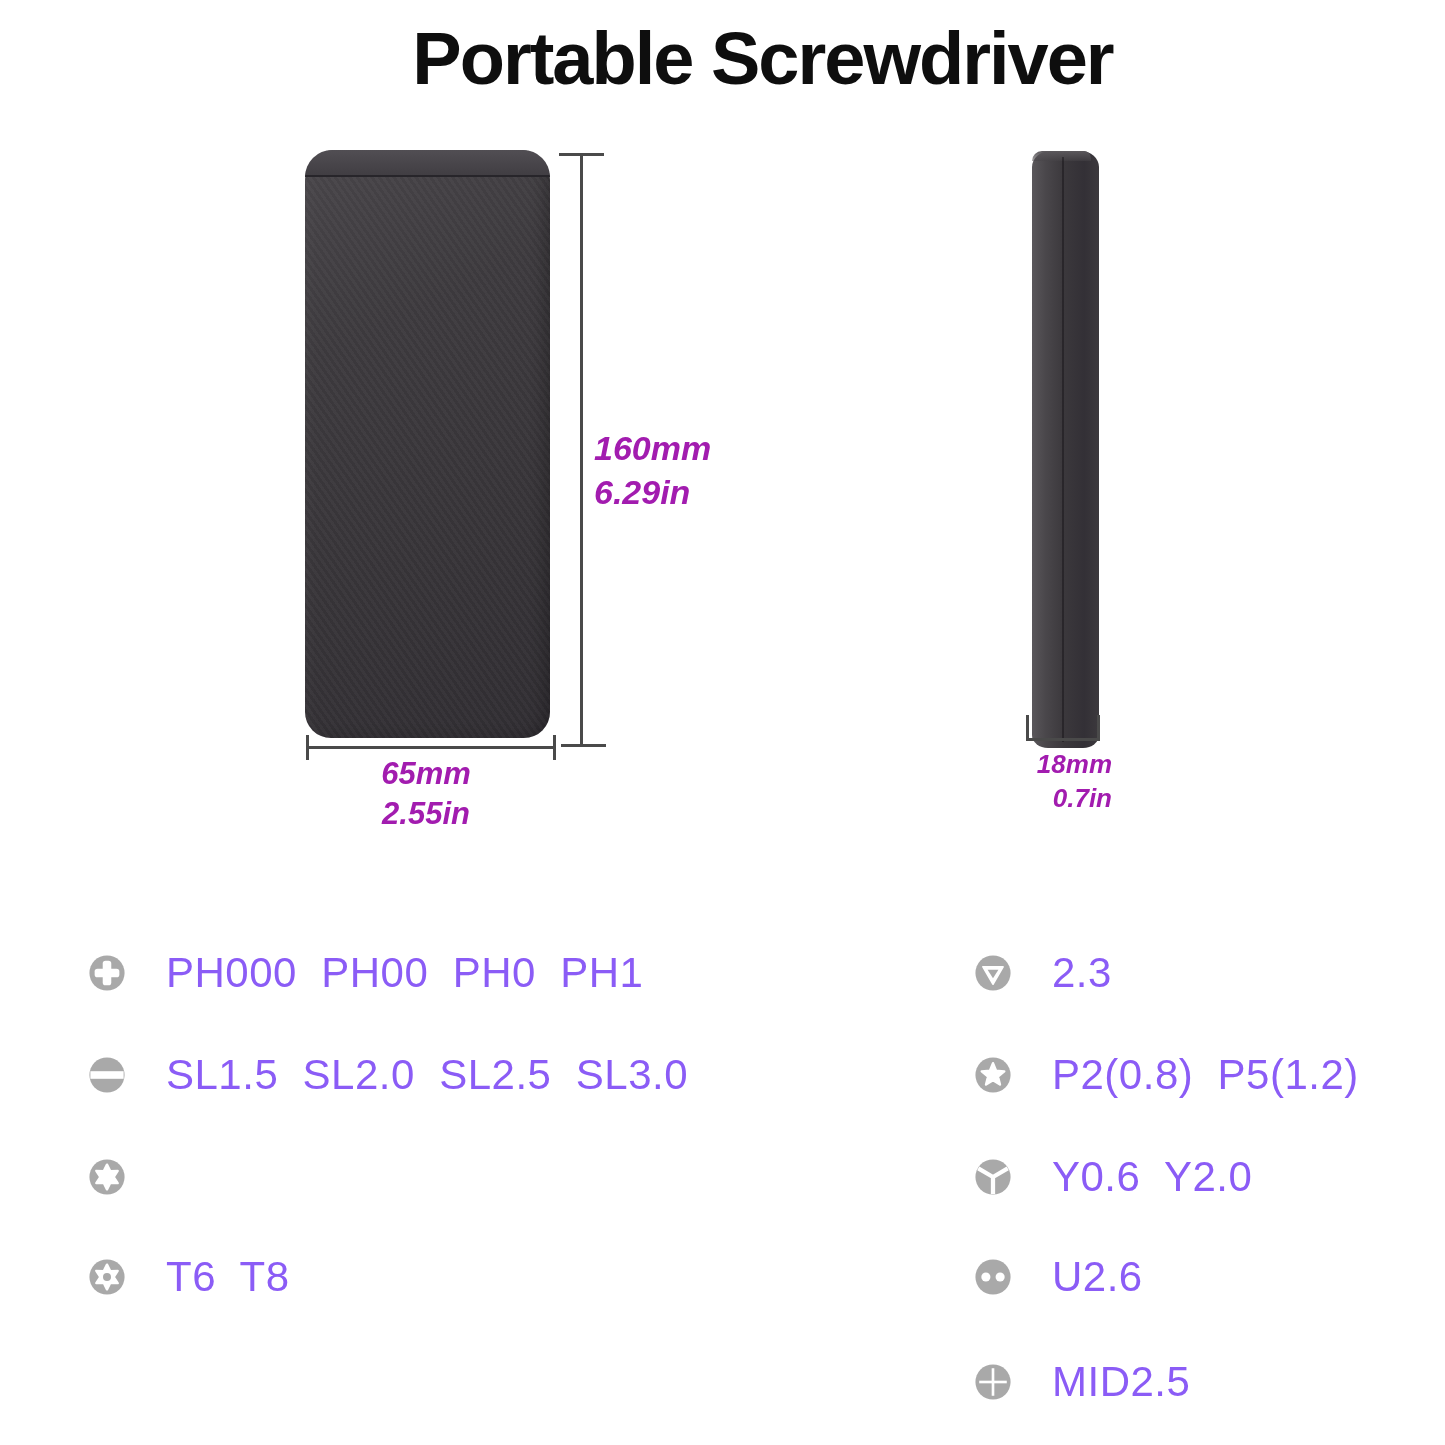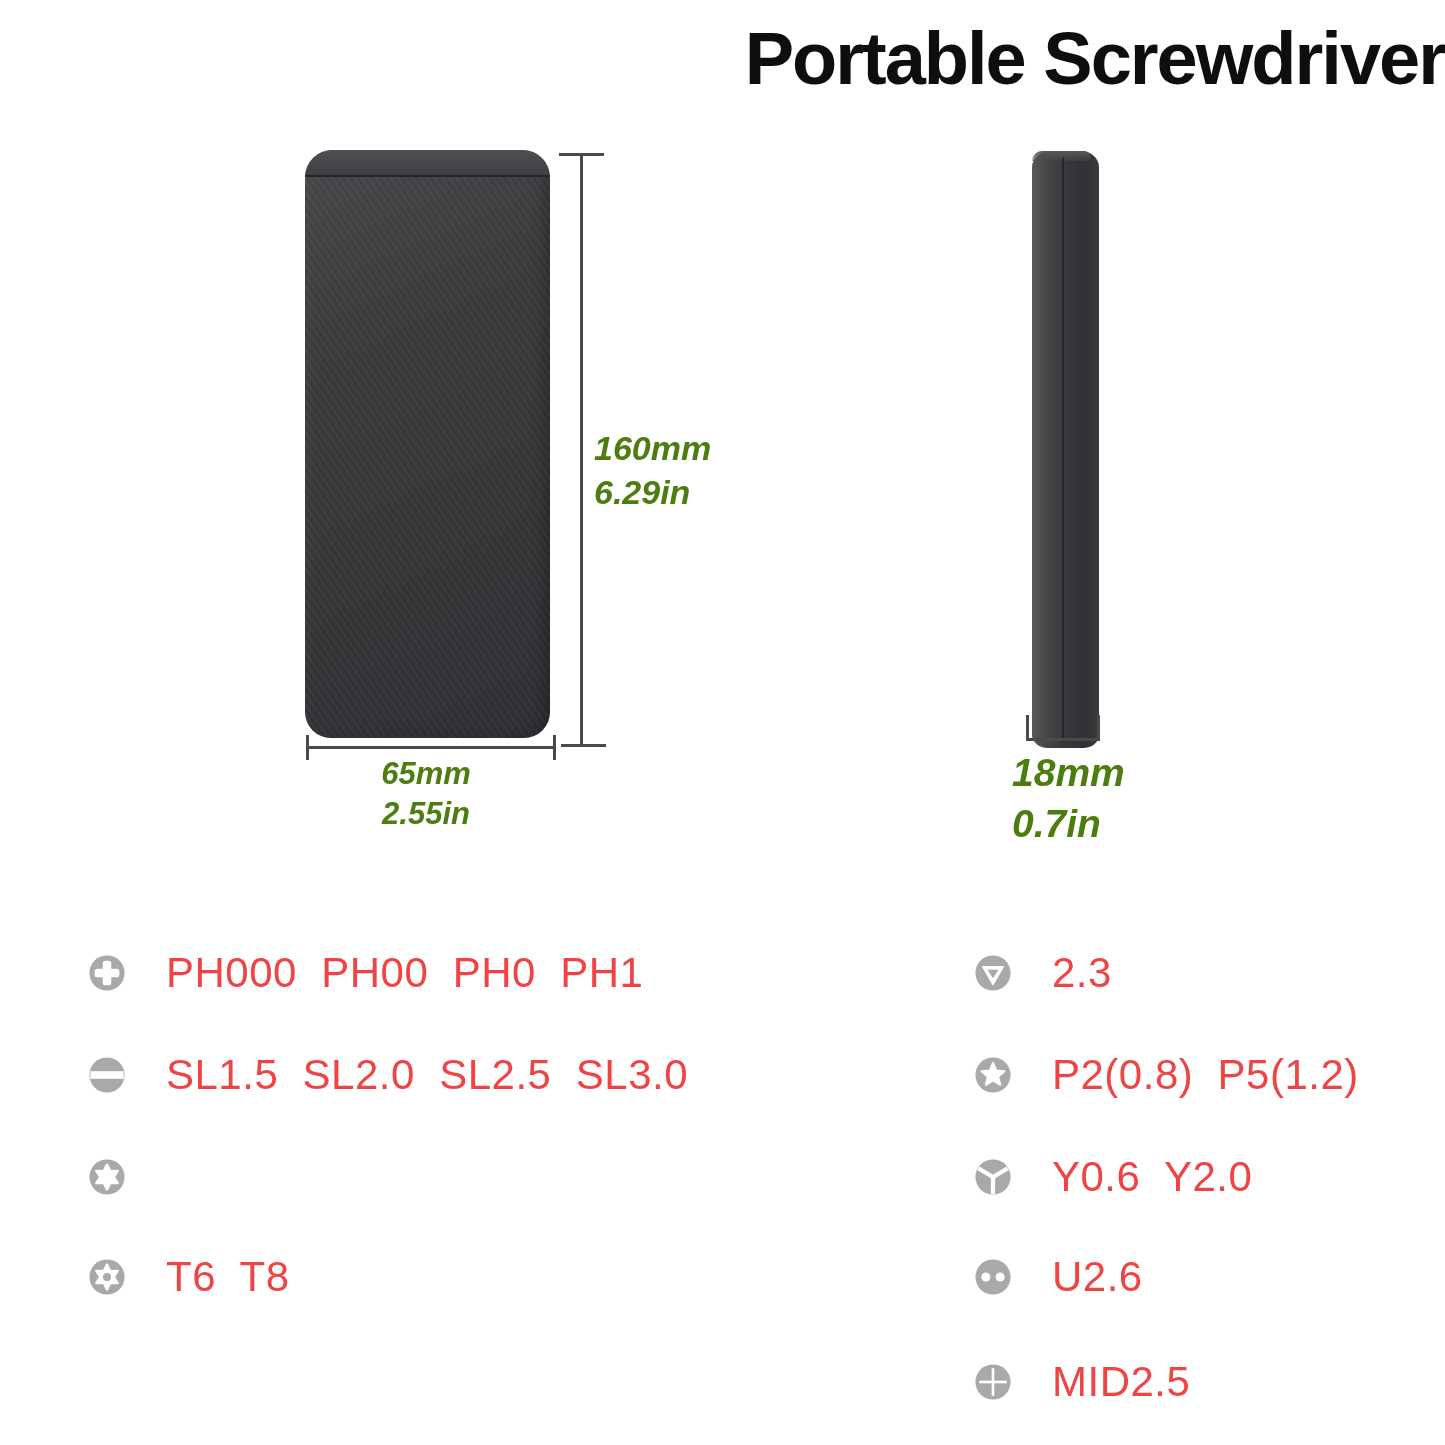--- a/index.html
+++ b/index.html
@@ -4,21 +4,21 @@
 <style>
   html,body{margin:0;padding:0;background:#ffffff;}
   .canvas{
     position:relative;width:1445px;height:1445px;background:#ffffff;
     font-family:"Liberation Sans", sans-serif;overflow:hidden;
   }
 
   
   .title{
     position:absolute;top:16px;left:0;width:100%;box-sizing:border-box;
-    padding-left:80px;text-align:right;
+    padding-left:80px;text-align:center;
     font-size:74px;font-weight:700;letter-spacing:-2px;color:#0e0e0e;
   }
 
   
   .front-body{
     position:absolute;left:305px;top:150px;width:245px;height:588px;
     border-radius:30px 30px 26px 26px;
     background:linear-gradient(155deg,#4a474b 0%,#3e3b3f 30%,#383539 65%,#312e33 100%);
     box-shadow:inset -6px 0 14px rgba(0,0,0,.25), inset 5px 0 10px rgba(255,255,255,.04);
   }
@@ -55,35 +55,35 @@
   .h-tick-t{left:559px;top:153px;width:45px;height:3px;}
   .h-tick-b{left:561px;top:744px;width:45px;height:3px;}
   .w-line  {left:306px;top:746px;width:250px;height:3px;}
   .w-tick-l{left:306px;top:735px;width:3px;height:25px;}
   .w-tick-r{left:553px;top:735px;width:3px;height:25px;}
   .s-line  {left:1026px;top:738px;width:74px;height:3px;}
   .s-tick-l{left:1026px;top:715px;width:3px;height:25px;}
   .s-tick-r{left:1097px;top:715px;width:3px;height:25px;}
 
   .dim-label{
-    position:absolute;font-weight:700;font-style:italic;color:#4d7c0f;line-height:1.3;
+    position:absolute;font-weight:700;font-style:italic;color:#a21caf;line-height:1.3;
   }
   .height-label{left:594px;top:426px;font-size:34px;}
   .width-label {left:301px;top:754px;width:250px;text-align:center;font-size:31px;}
-  .side-label  {left:1012px;top:748px;width:100px;text-align:left;font-size:39px;}
+  .side-label  {left:1012px;top:748px;width:100px;text-align:right;font-size:26px;}
 
   
   .spec-row{position:absolute;display:flex;align-items:center;height:46px;}
   .spec-row.col-l{left:88px;gap:40px;}
   .spec-row.col-r{left:974px;gap:40px;}
   .row-1{top:950px;}  .row-2{top:1052px;} .row-3{top:1154px;}
   .row-4{top:1254px;} .row-5{top:1359px;}
   .bit-icon{width:38px;height:38px;flex:none;}
   .bit-label{
-    font-size:42px;color:#ef4444;white-space:pre;letter-spacing:.5px;line-height:1;
+    font-size:42px;color:#8b5cf6;white-space:pre;letter-spacing:.5px;line-height:1;
   }
 </style>
 </head>
 <body>
 
 <div class="canvas">
 
   <div class="title">Portable Screwdriver</div>
 
   <div class="front-body">

